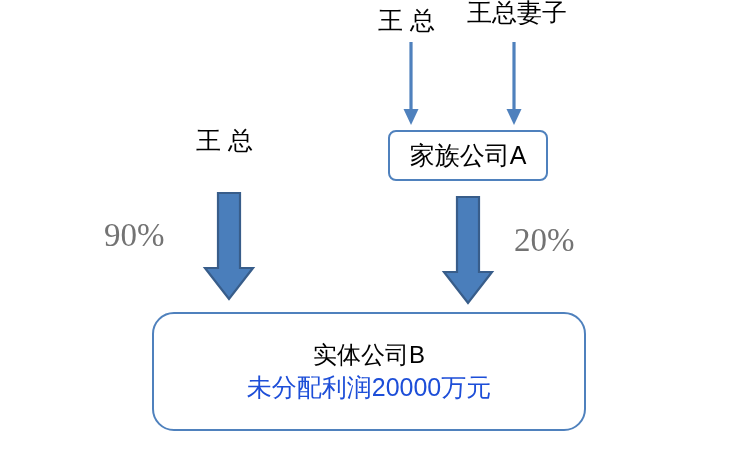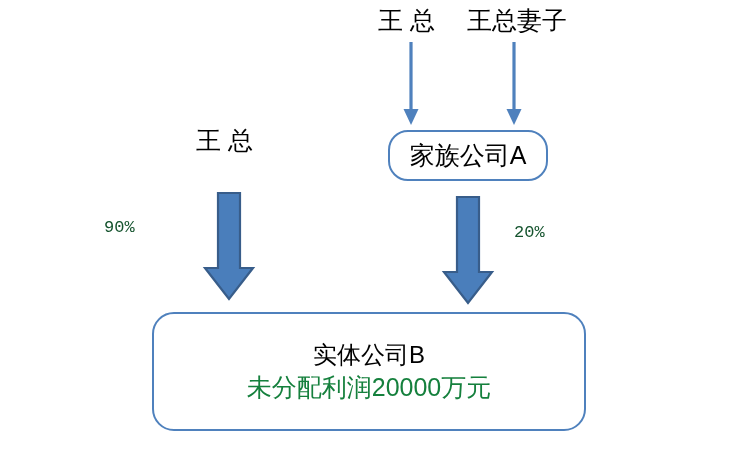--- a/index.html
+++ b/index.html
@@ -20,30 +20,30 @@
   
   .person-label {
     position: absolute;
     color: #000000;
     font-size: 25px;
     line-height: 1;
     white-space: nowrap;
     font-family: "Liberation Sans", "DejaVu Sans", sans-serif;
   }
   #label-wang-top     { left: 378px; top: 8px; }
-  #label-wang-wife    { left: 467px; top: 8px; }
+  #label-wang-wife    { left: 467px; top: 0; }
   #label-wang-left    { left: 196px; top: 128px; }
 
   .pct-label {
     position: absolute;
-    color: #14532d;
-    font-size: 17px;
+    color: #737373;
+    font-size: 33px;
     line-height: 1;
     white-space: nowrap;
-    font-family: Liberation Mono, monospace;
+    font-family: Liberation Serif, serif;
   }
   #label-pct-left  { left: 104px; top: 219px; }
   #label-pct-right { left: 514px; top: 224px; }
 
   
   .rbox {
     position: absolute;
     box-sizing: border-box;
     background: #ffffff;
     border: 2px solid #4f81bd;
@@ -51,21 +51,21 @@
     flex-direction: column;
     align-items: center;
     justify-content: center;
     text-align: center;
   }
   #box-family-company {
     left: 388px;
     top: 130px;
     width: 160px;
     height: 51px;
-    border-radius: 20px;
+    border-radius: 8px;
   }
   #box-family-company .box-title {
     font-size: 25px;
     color: #000000;
     line-height: 1;
     white-space: nowrap;
   }
 
   #box-entity-company {
     left: 152px;
@@ -75,21 +75,21 @@
     border-radius: 22px;
   }
   #box-entity-company .box-title {
     font-size: 24px;
     color: #000000;
     line-height: 1.1;
     white-space: nowrap;
   }
   #box-entity-company .box-subtitle {
     font-size: 25px;
-    color: #15803d;
+    color: #1d4ed8;
     line-height: 1.1;
     margin-top: 6px;
     white-space: nowrap;
   }
 
   
   #arrow-layer {
     position: absolute;
     left: 0;
     top: 0;

